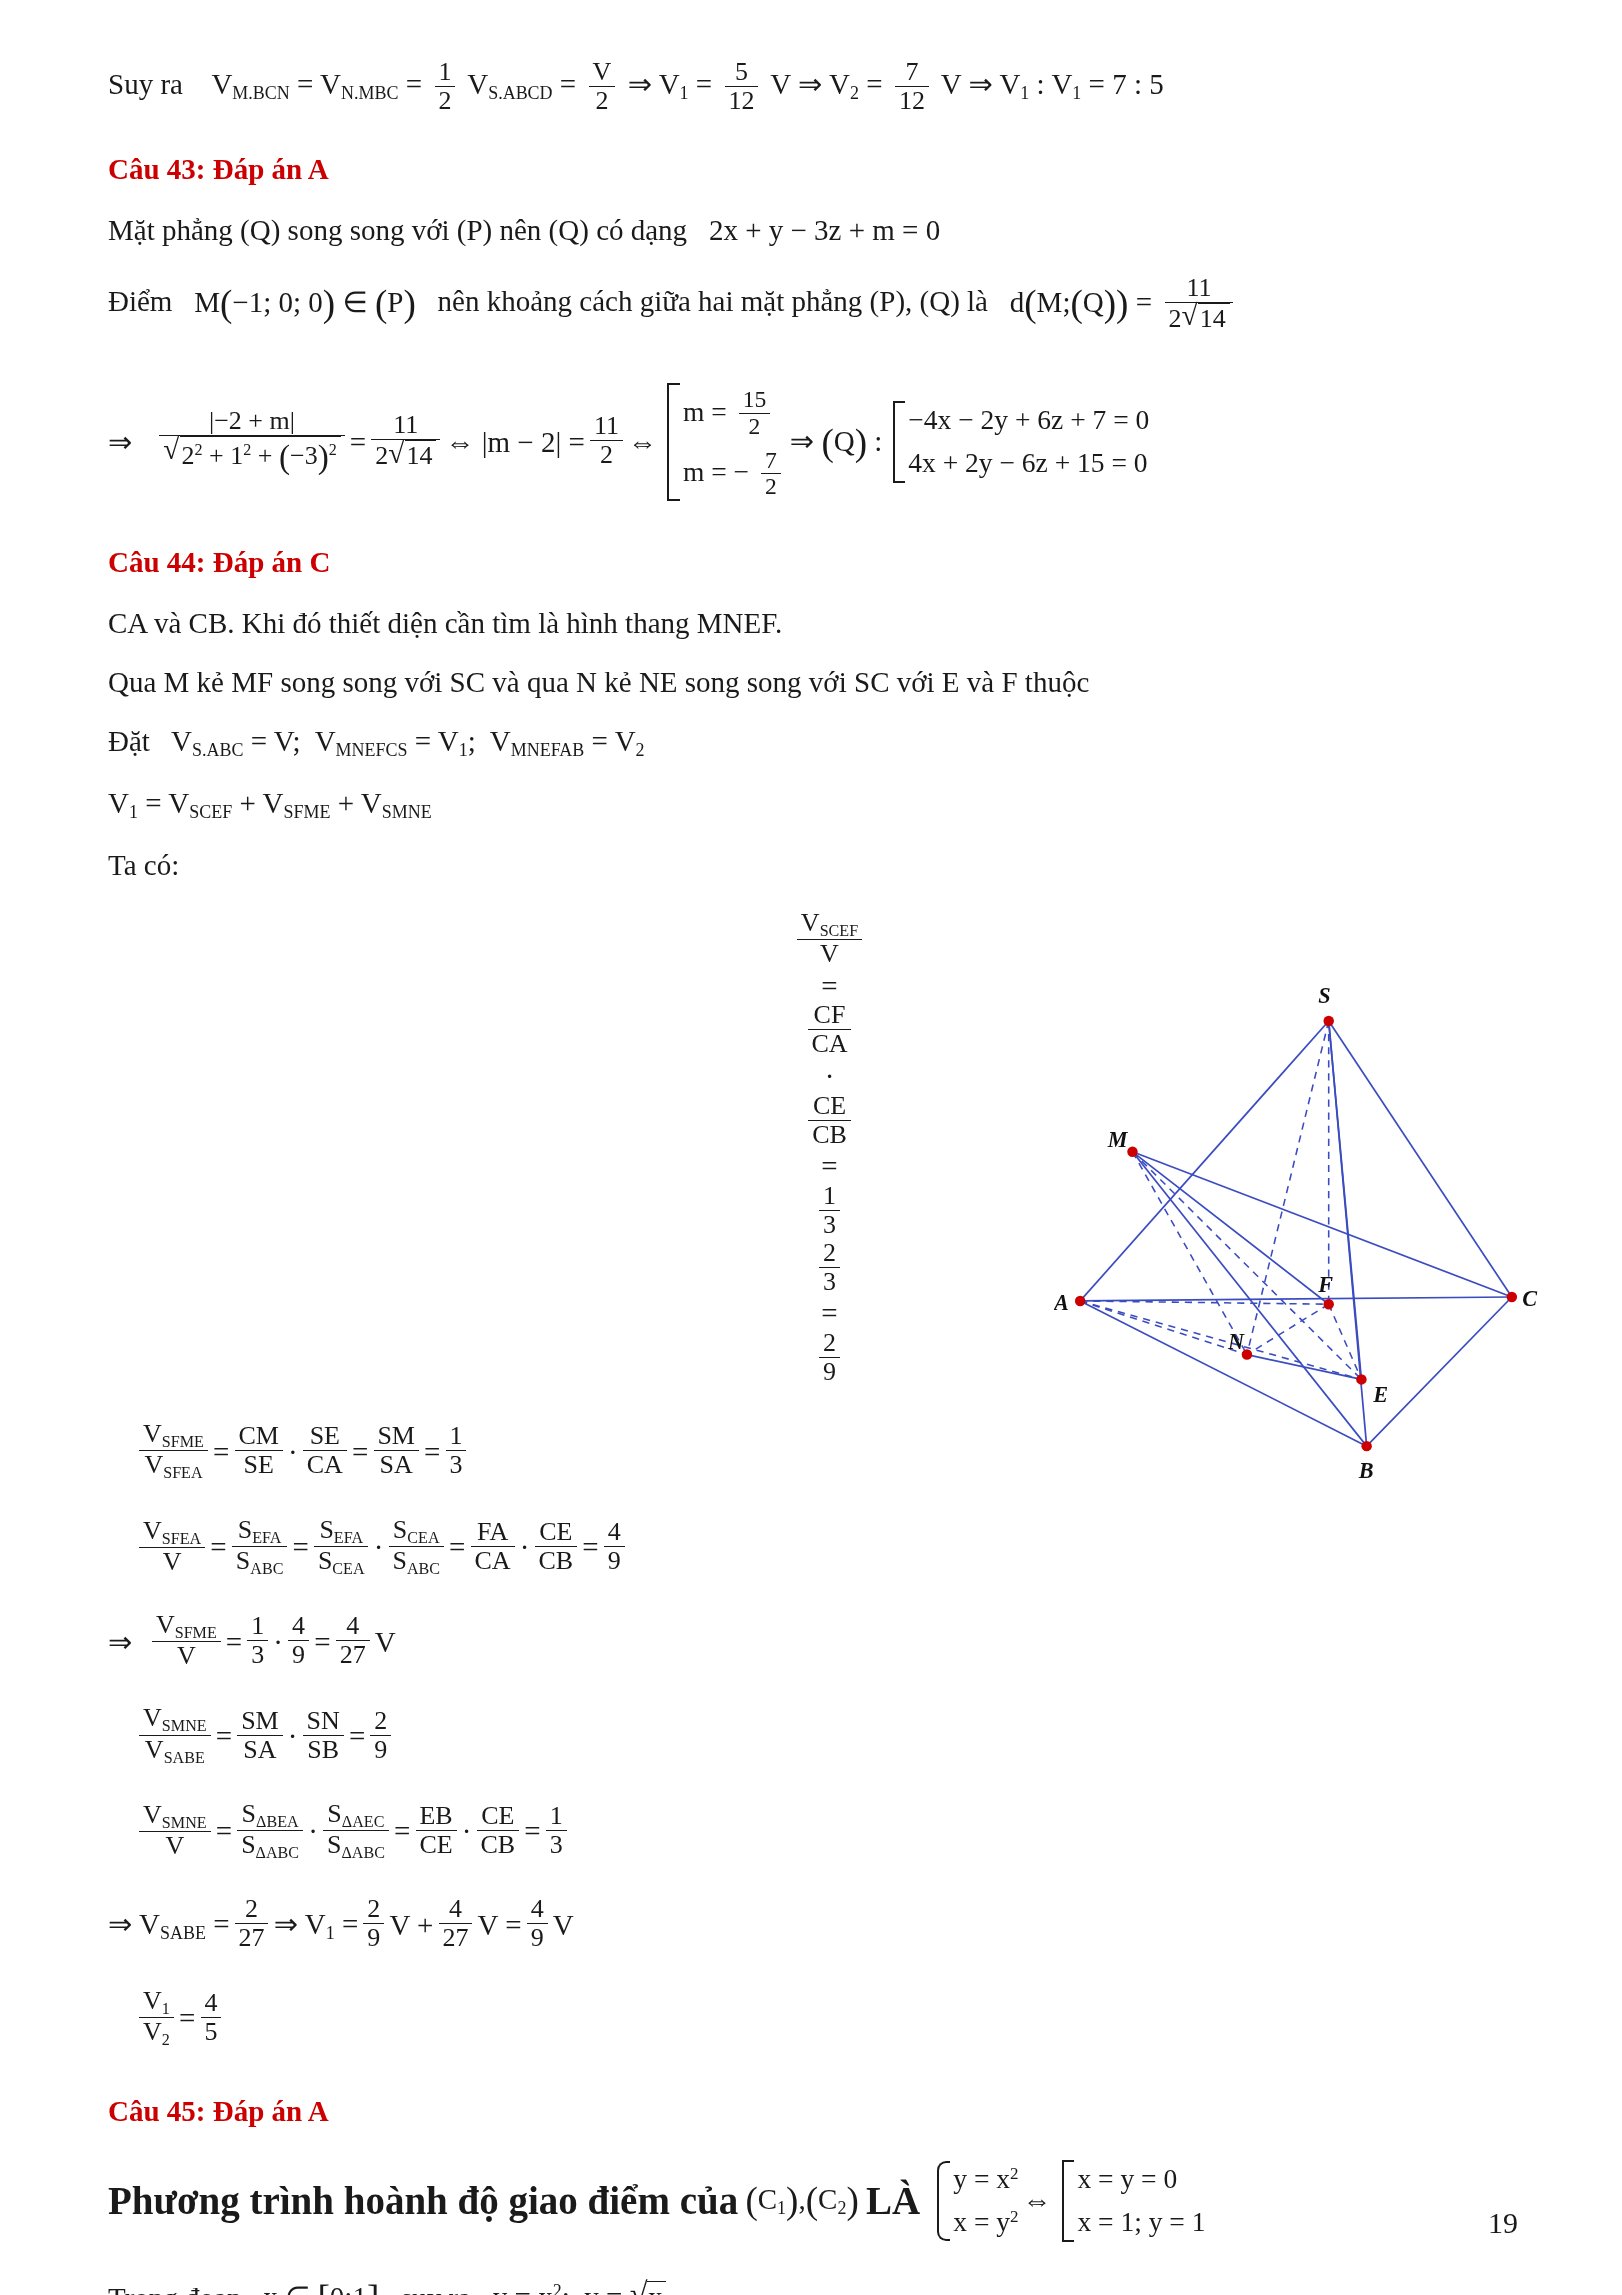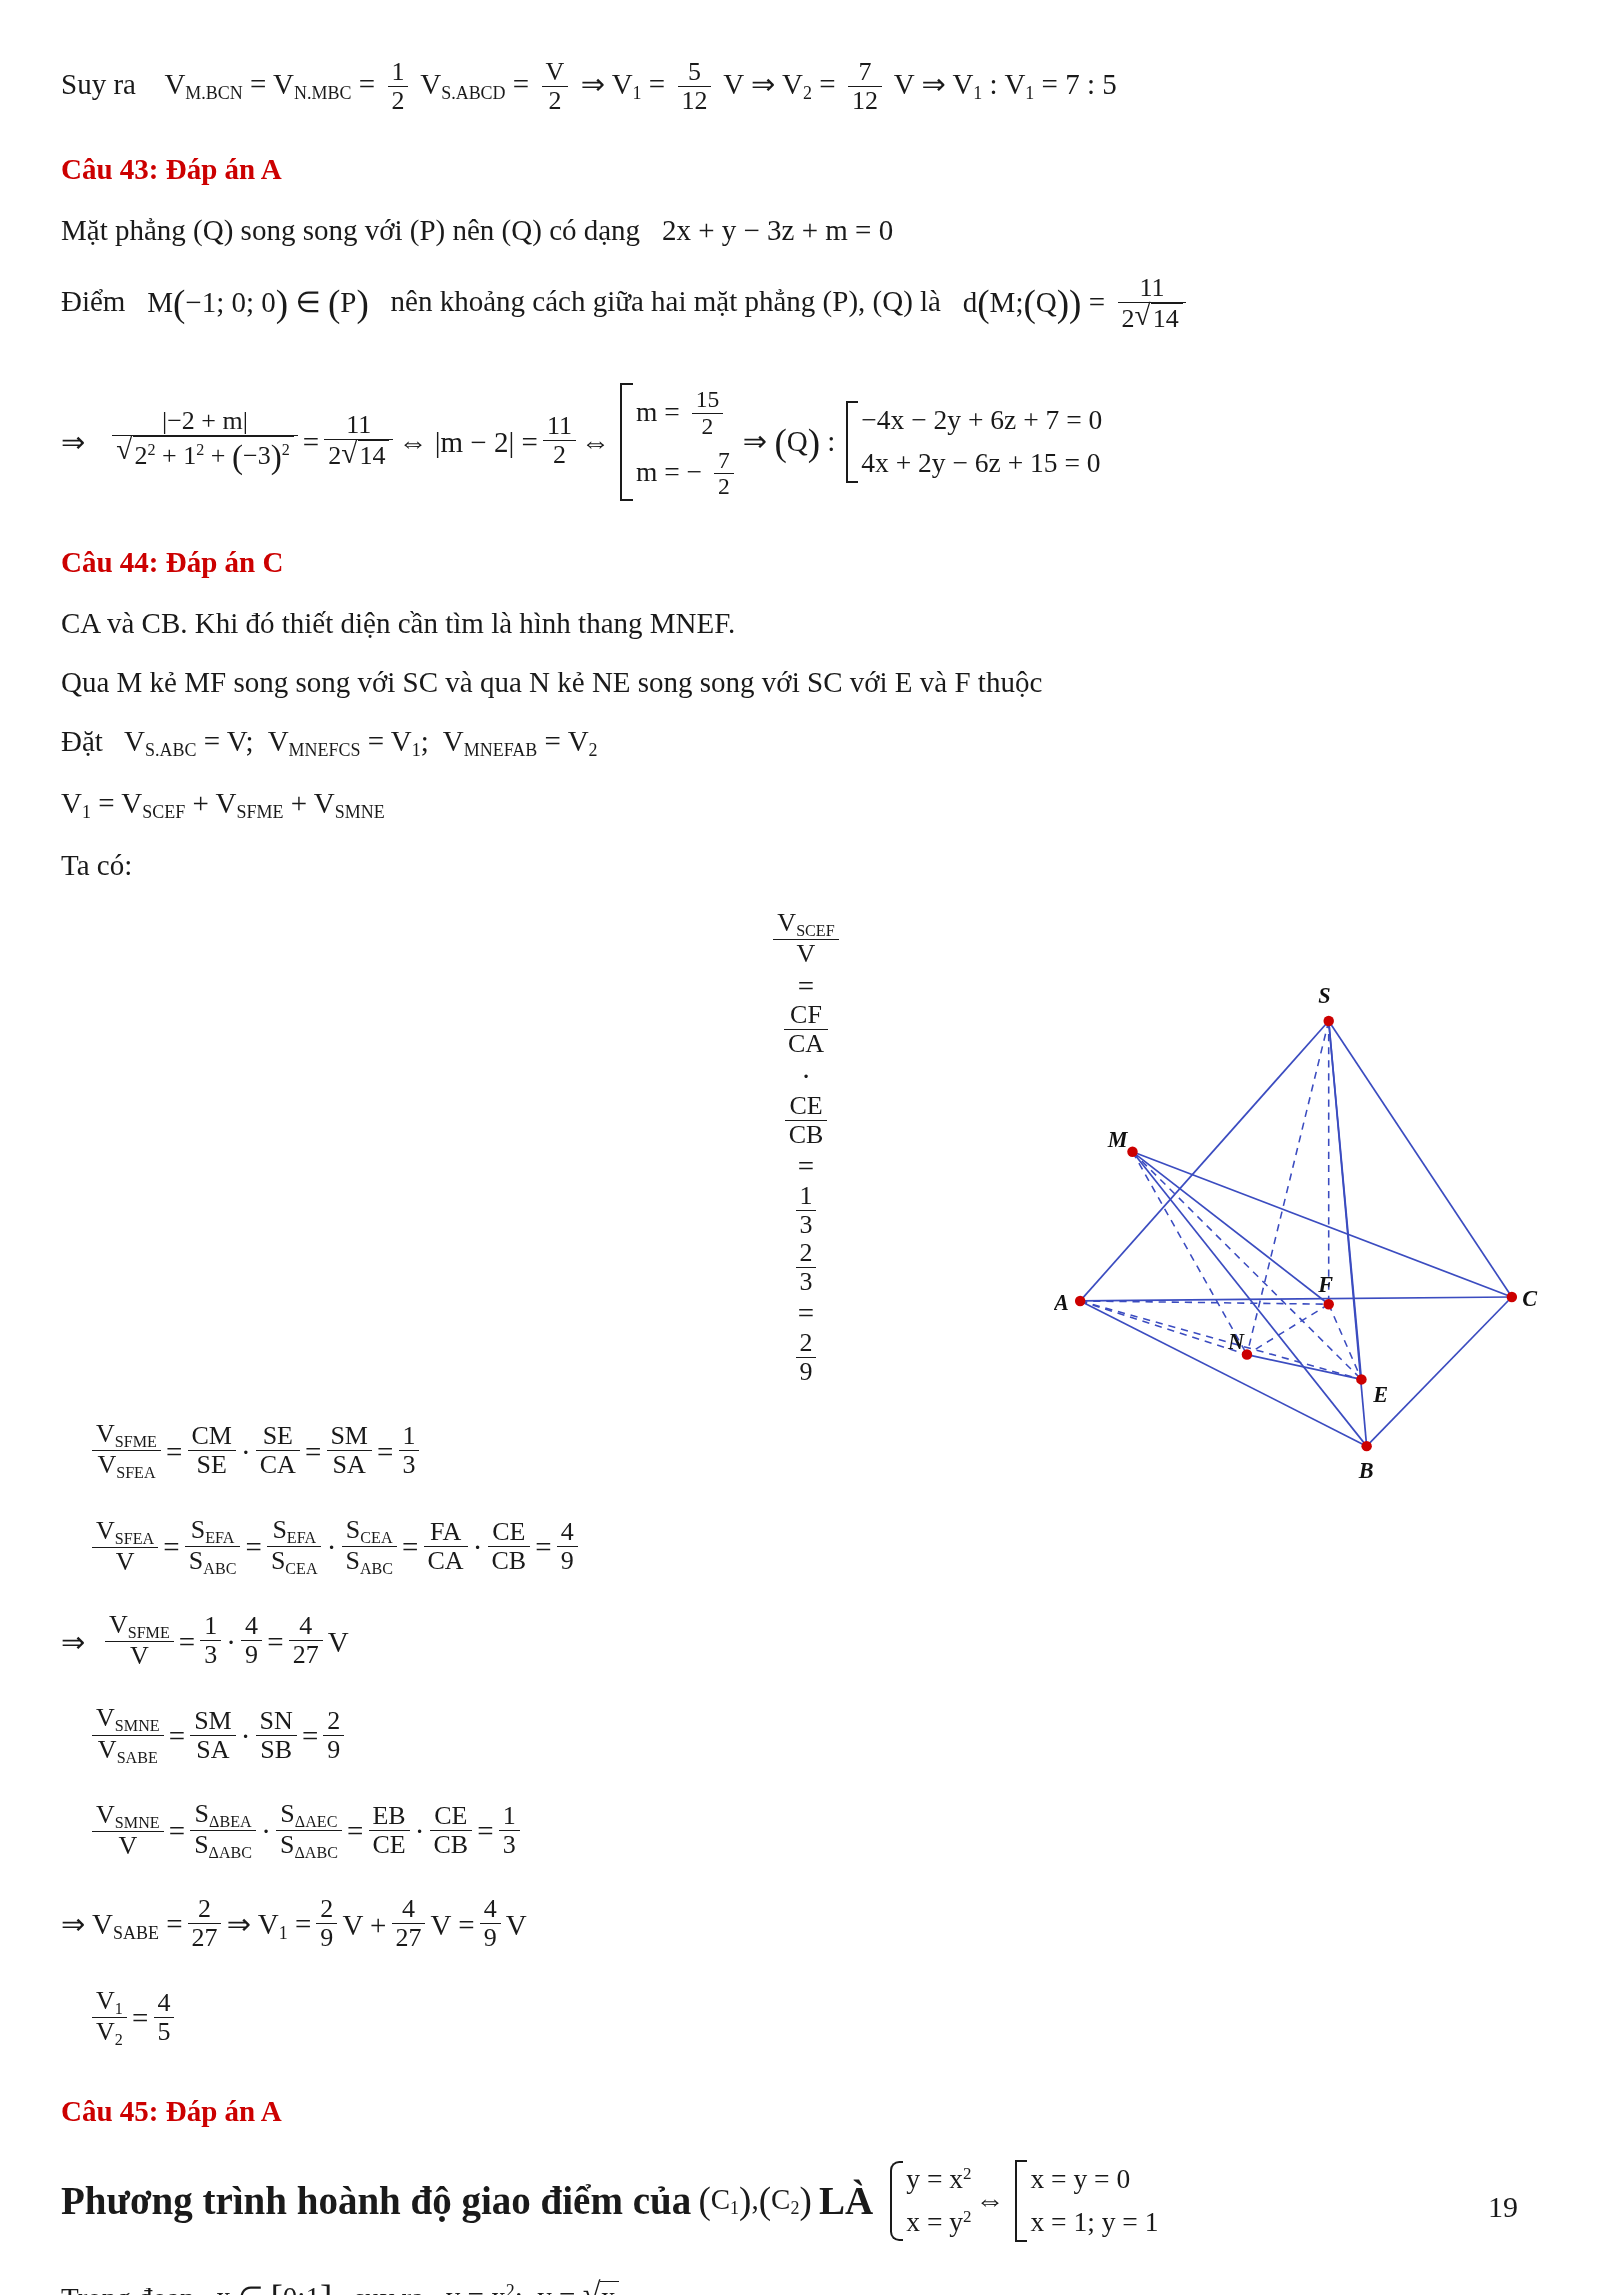--- a/index.html
+++ b/index.html
@@ -13,21 +13,21 @@
     font-family: "Liberation Serif", serif;
     color: #1a1a1a;
     position: relative;
     overflow: hidden;
   }
   .page {
     position: relative;
     width: 1623px;
     height: 2295px;
     box-sizing: border-box;
-    padding: 59px 98px 39px 61px;
+    padding: 59px 98px 39px 108px;
   }
   .line {
     font-size: 29px;
     line-height: 1.0;
     margin: 0 0 30px 0;
     white-space: nowrap;
   }
   .heading {
     color: #cc0000;
     font-weight: bold;
@@ -139,21 +139,21 @@
   #figure {
     position: absolute;
     right: 85px;
     top: 988px;
     width: 484px;
     height: 550px;
   }
   .pagenum {
     position: absolute;
     right: 105px;
-    bottom: 71px;
+    bottom: 55px;
     font-size: 30px;
   }
   .txt { font-size: 39px; font-weight: bold; }
 </style>
 </head>
 <body>
 
 <div class="page">
 
   <div class="line">

